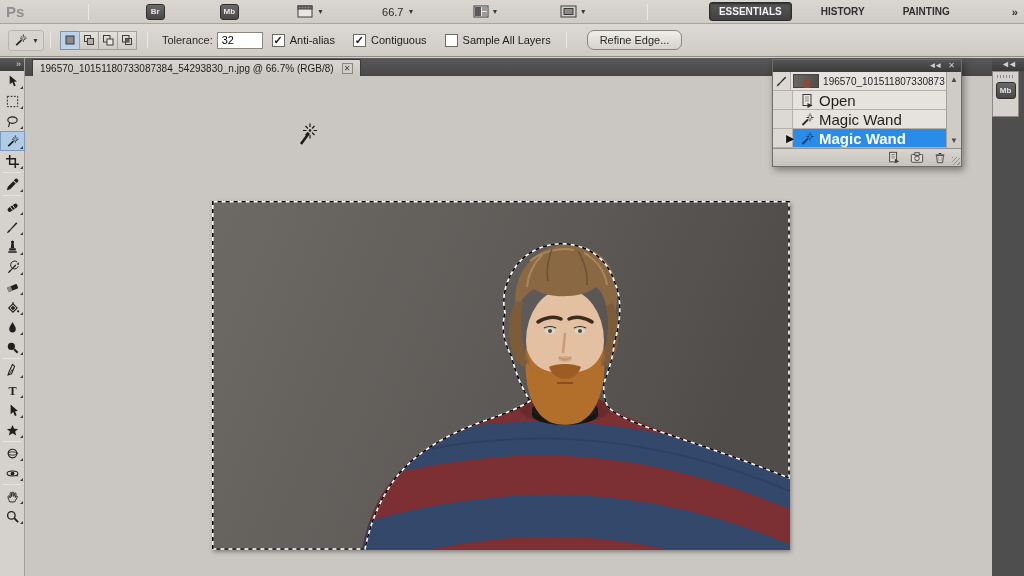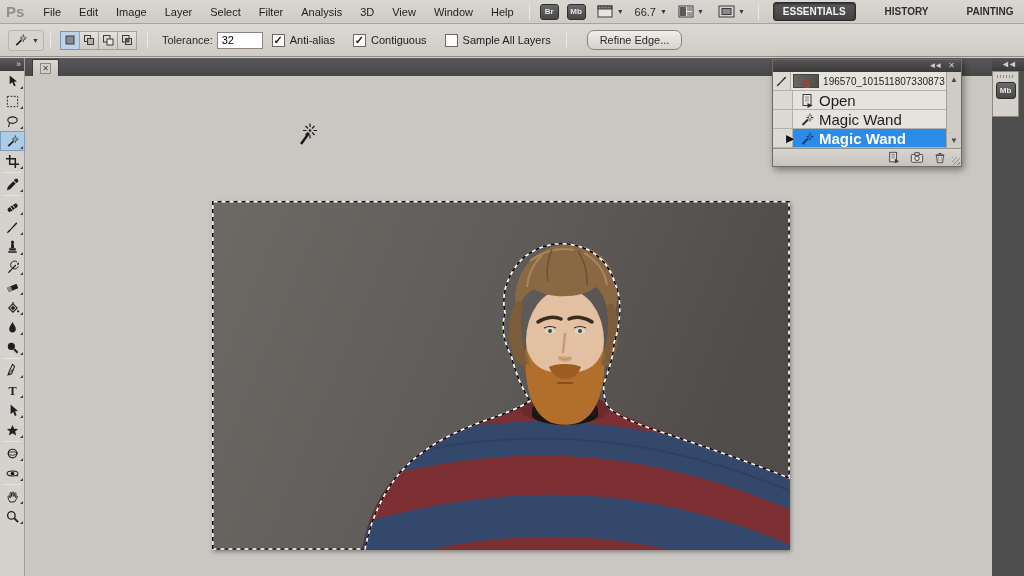--- a/index.html
+++ b/index.html
@@ -121,33 +121,20 @@
                background:repeating-linear-gradient(90deg,#8f8b84 0 1px,transparent 1px 3px); }
   #dock-mb { width:20px; height:17px; background:linear-gradient(#6a6a6a,#474747); border:1px solid #2f2f2f;
              border-radius:3px; color:#e8e8e8; font-size:8px; font-weight:bold; display:flex;
              align-items:center; justify-content:center; }
 </style>
 </head>
 <body>
 
 <div id="menubar">
   <span class="ps-logo">Ps</span>
-  <nav id="menus" style="display:flex;">
-      <span class="menu-item">File</span>
-      <span class="menu-item">Edit</span>
-      <span class="menu-item">Image</span>
-      <span class="menu-item">Layer</span>
-      <span class="menu-item">Select</span>
-      <span class="menu-item">Filter</span>
-      <span class="menu-item">Analysis</span>
-      <span class="menu-item">3D</span>
-      <span class="menu-item">View</span>
-      <span class="menu-item">Window</span>
-      <span class="menu-item">Help</span>
-    </nav>
   <div class="vdiv"></div>
   <div class="appbtn">Br</div>
   <div class="appbtn">Mb</div>
   <div class="iconbtn">
     <svg width="17" height="13" viewBox="0 0 17 13">
       <rect x="1" y="1" width="14" height="11" fill="#e8e6e2" stroke="#3c3c3c"></rect>
       <rect x="1" y="1" width="14" height="3" fill="#8a8a8a" stroke="#3c3c3c"></rect>
       <path d="M4,1 V4 M7,1 V4 M10,1 V4 M13,1 V4" stroke="#3c3c3c" stroke-width="0.8"></path>
     </svg>
     <span class="dd-arrow">▼</span>
@@ -378,20 +365,21 @@
             <circle cx="6.8" cy="6.8" r="4" fill="none" stroke="#1f1f1f" stroke-width="1.4"></circle>
             <path d="M9.8,9.8 L14,14" stroke="#1f1f1f" stroke-width="1.9"></path>
           </svg>
         </div>
       </div>
   </div>
 
   <div id="docarea">
     <div id="tabstrip">
       <div id="doctab">
+        <span>196570_10151180733087384_54293830_n.jpg @ 66.7% (RGB/8)</span>
         <span class="tab-close">✕</span>
       </div>
     </div>
     <div id="pasteboard">
 
       <div id="canvas">
         <svg width="578" height="349" viewBox="0 0 578 349">
           <defs>
             <linearGradient id="bgGrad" x1="0" y1="0" x2="1" y2="0.25">
               <stop offset="0" stop-color="#6d6a66"></stop>

